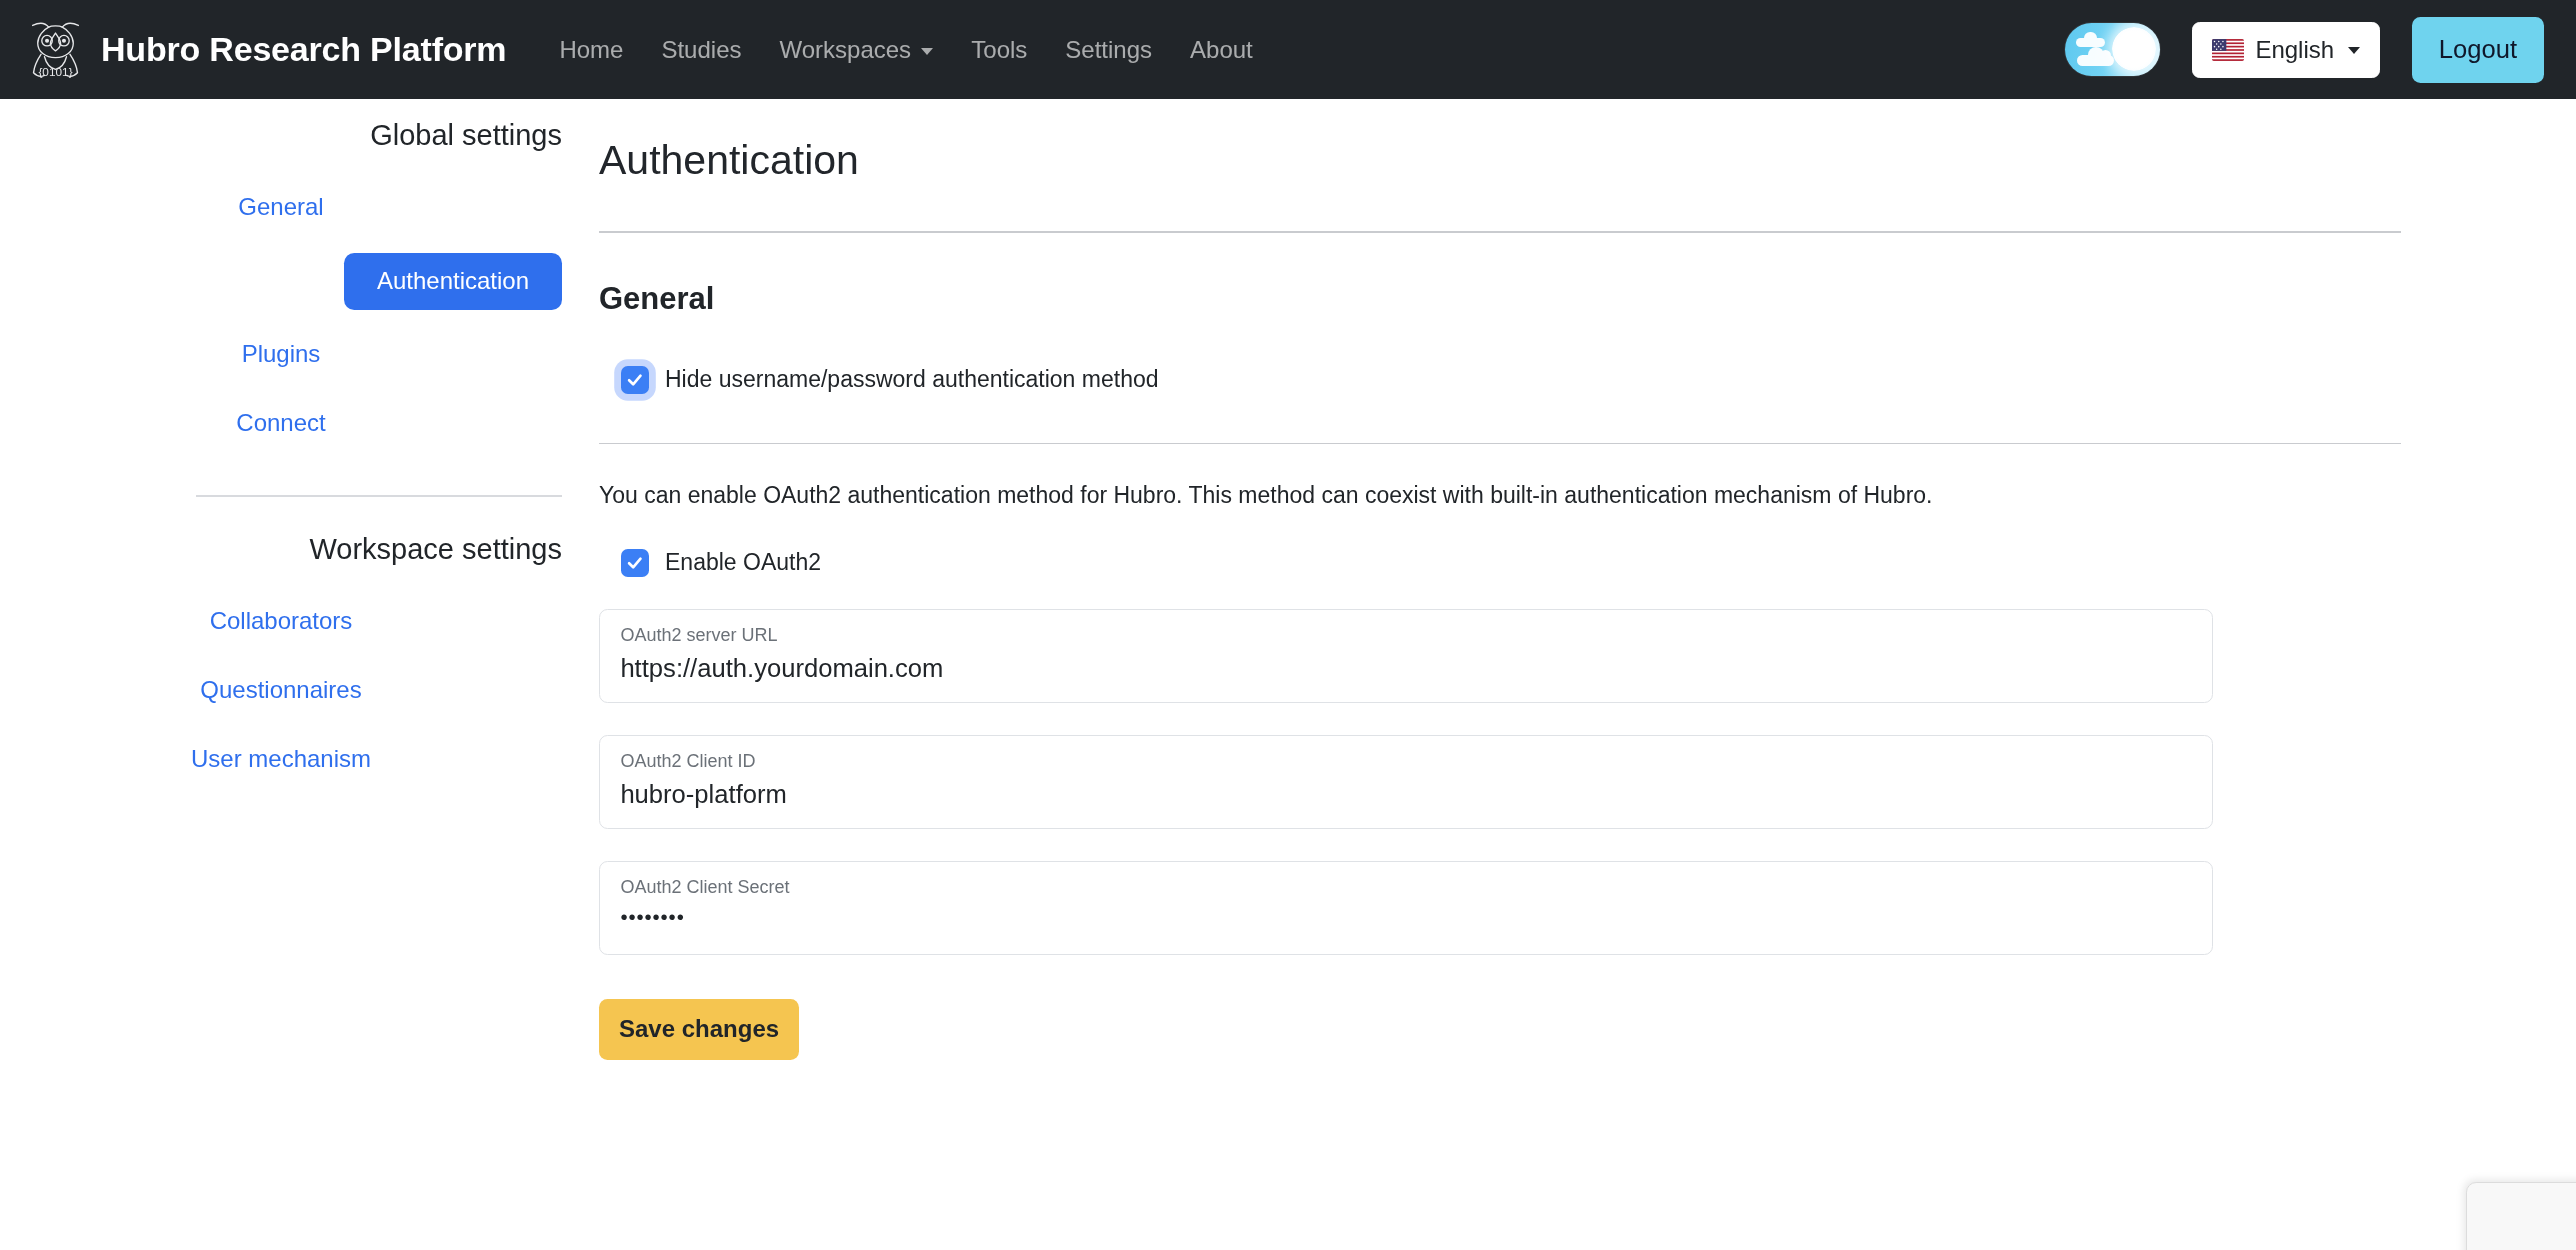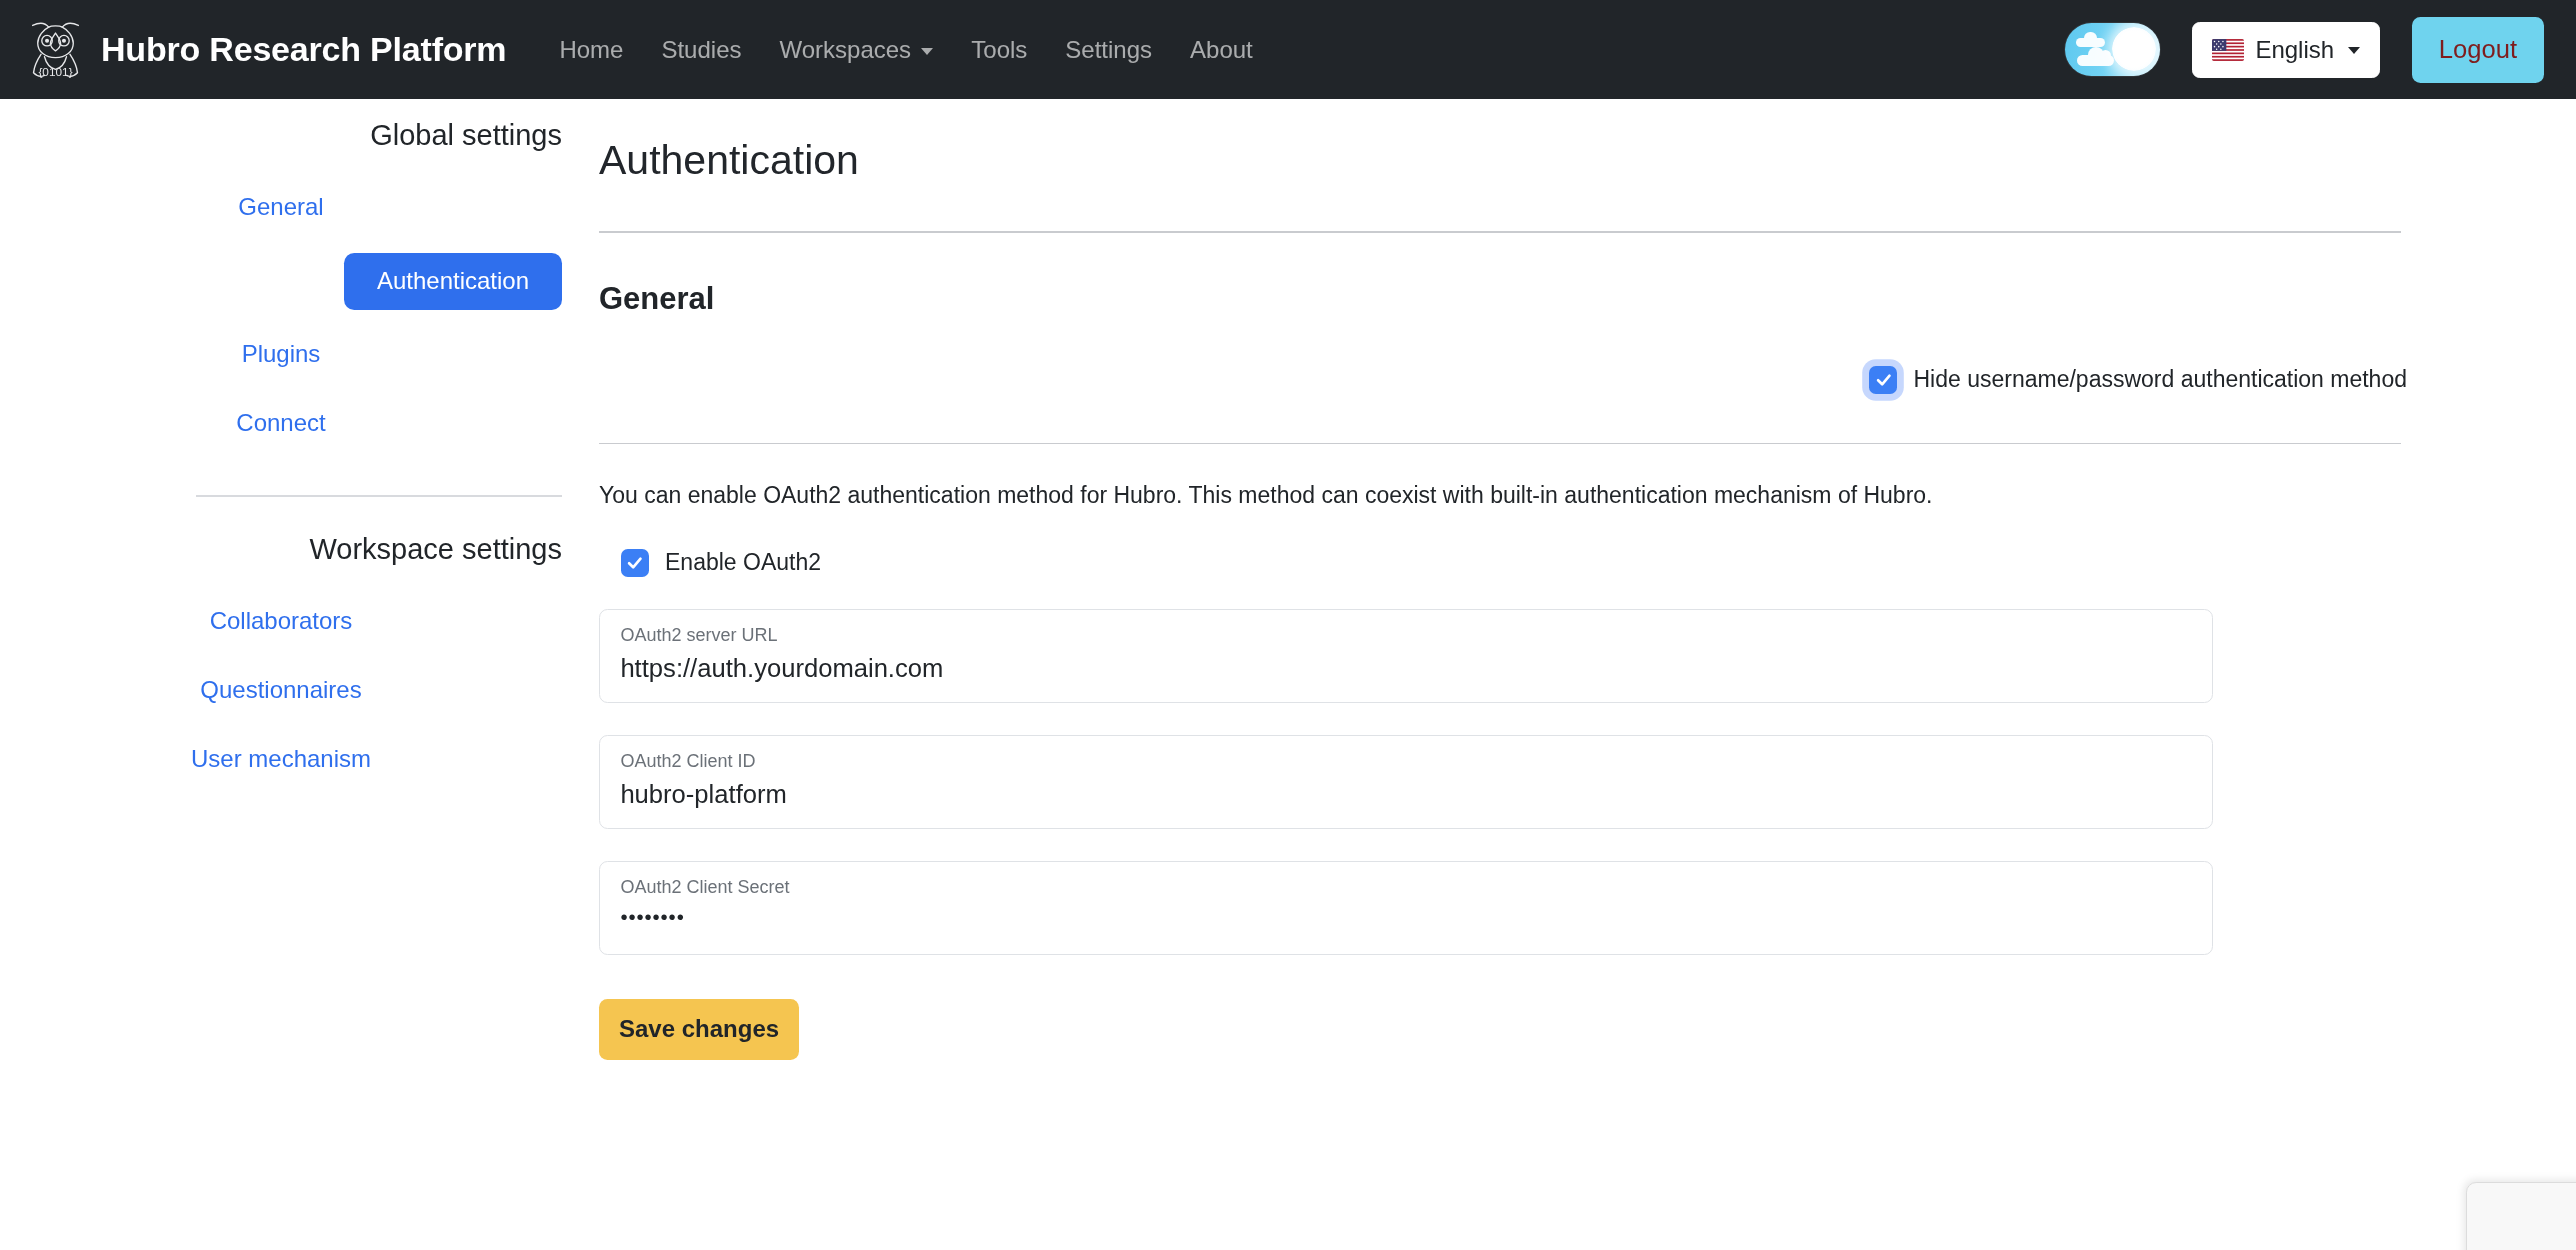--- a/index.html
+++ b/index.html
@@ -129,21 +129,21 @@
   .caret-dark {
     width: 0; height: 0;
     border-left: 6.8px solid transparent;
     border-right: 6.8px solid transparent;
     border-top: 7.7px solid #212529;
     display: inline-block;
     margin-left: 2.6px; margin-top: 2.6px;
   }
   .logout-btn {
     background: #6fd3ee;
-    color: #7f1d1d;
+    color: #0f172a;
     border: none;
     border-radius: 8.5px;
     height: 66px;
     padding: 0 27px;
     font-size: 25.6px;
     font-family: "Liberation Sans", sans-serif;
     cursor: pointer;
     white-space: nowrap;
   }
 
@@ -227,21 +227,21 @@
     margin: 36px 0 0 0;
     line-height: 1.35;
   }
 
   .check-row {
     display: flex;
     align-items: center;
     gap: 16px;
     margin-left: 22px;
   }
-  .check-row.general { margin-top: 49px; margin-bottom: 49px; justify-content: flex-end; }
+  .check-row.general { margin-top: 49px; margin-bottom: 49px; }
   .check-row.oauth { margin-top: 37px; }
   .cbox {
     position: relative;
     width: 28px; height: 28px;
     border-radius: 6.8px;
     background: #3b7ff5;
     display: flex;
     align-items: center;
     justify-content: center;
     flex: 0 0 auto;

